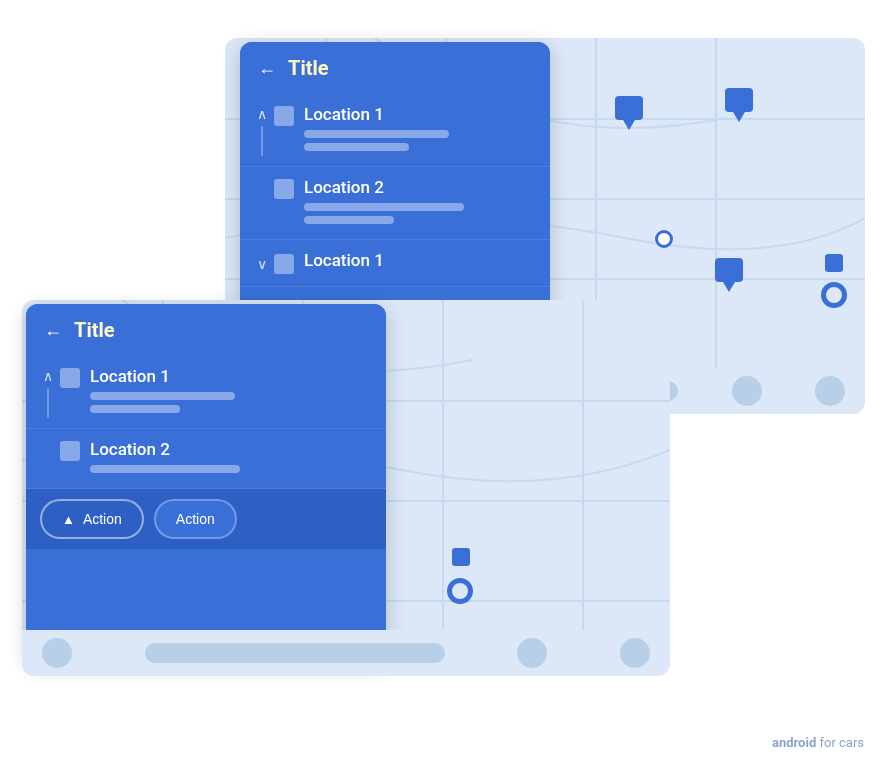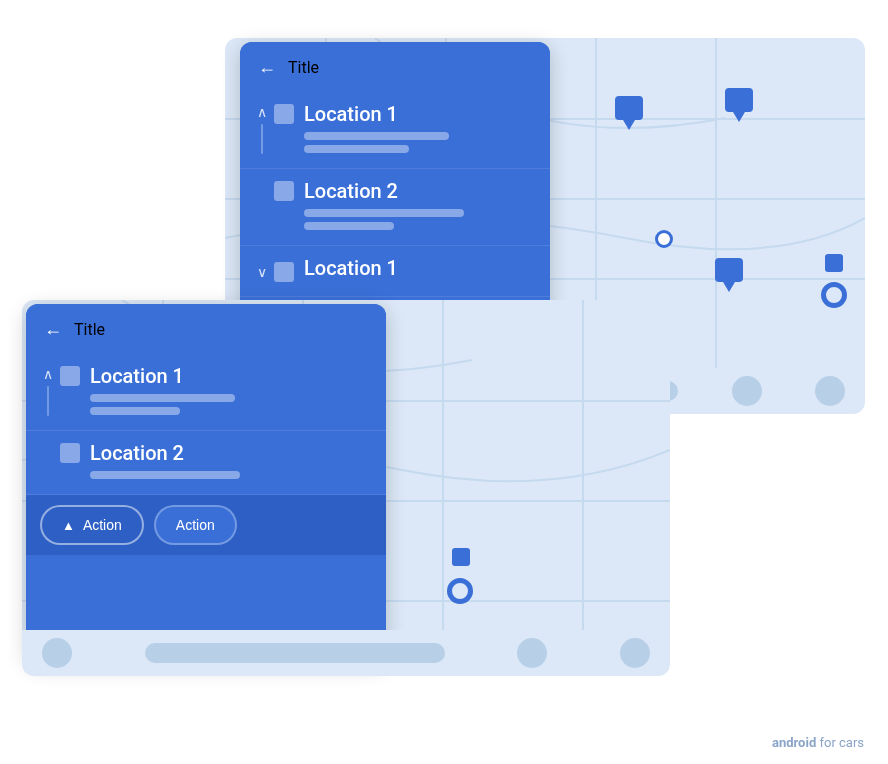--- a/index.html
+++ b/index.html
@@ -38,23 +38,23 @@
       gap: 12px;
     }
 
     .back-arrow {
       color: #fff;
       font-size: 18px;
       cursor: pointer;
     }
 
     .card-title {
-      color: #000000;
-      font-size: 16px;
-      font-weight: 400;
+      color: #fef9c3;
+      font-size: 20px;
+      font-weight: 700;
     }
 
     .list-item {
       display: flex;
       align-items: flex-start;
       padding: 10px 16px 10px 10px;
       border-bottom: 1px solid rgba(255,255,255,0.1);
       position: relative;
     }
 
@@ -88,21 +88,21 @@
       margin-top: 2px;
       flex-shrink: 0;
     }
 
     .list-item-content {
       flex: 1;
     }
 
     .item-title {
       color: #fff;
-      font-size: 20px;
+      font-size: 17px;
       font-weight: 500;
       margin-bottom: 6px;
     }
 
     .item-sub-bar {
       height: 8px;
       background: rgba(255,255,255,0.4);
       border-radius: 4px;
       margin-bottom: 5px;
     }

